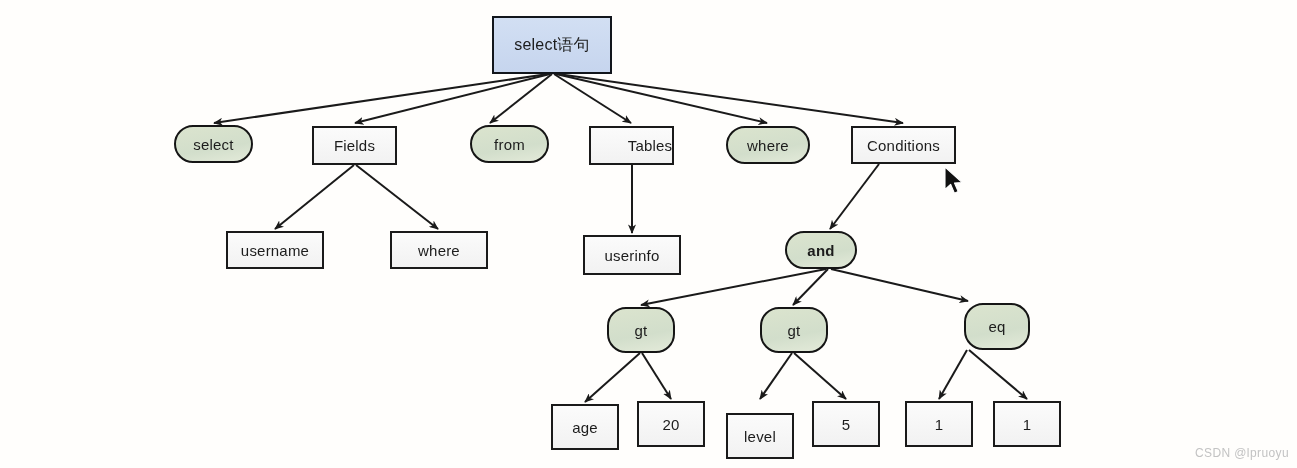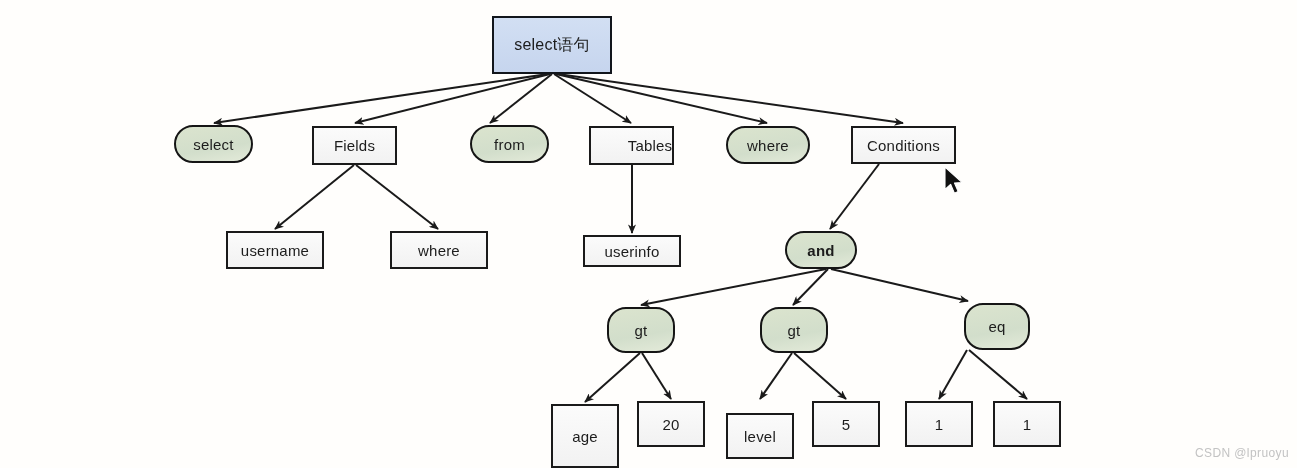--- a/index.html
+++ b/index.html
@@ -127,36 +127,36 @@
       </div>
       <div class="node plain" style="left: 851px; top: 126px; width: 105px; height: 38px; justify-content: center;">
         <span>Conditions</span>
       </div>
       <div class="node plain" style="left: 226px; top: 231px; width: 98px; height: 38px;">
         <span>username</span>
       </div>
       <div class="node plain" style="left: 390px; top: 231px; width: 98px; height: 38px;">
         <span>where</span>
       </div>
-      <div class="node plain" style="left: 583px; top: 235px; width: 98px; height: 32px;">
+      <div class="node plain" style="left: 583px; top: 235px; width: 98px; height: 40px;">
         <span>userinfo</span>
       </div>
       <div class="node green" style="left: 785px; top: 231px; width: 72px; height: 38px; font-weight: bold;">
         <span>and</span>
       </div>
       <div class="node green" style="left: 607px; top: 307px; width: 68px; height: 46px;">
         <span>gt</span>
       </div>
       <div class="node green" style="left: 760px; top: 307px; width: 68px; height: 46px;">
         <span>gt</span>
       </div>
       <div class="node green" style="left: 936px; top: 303px; width: 66px; height: 47px; margin-left: 28px;">
         <span>eq</span>
       </div>
-      <div class="node plain" style="left: 551px; top: 404px; width: 68px; height: 64px;">
+      <div class="node plain" style="left: 551px; top: 404px; width: 68px; height: 46px;">
         <span>age</span>
       </div>
       <div class="node plain" style="left: 637px; top: 401px; width: 68px; height: 46px;">
         <span>20</span>
       </div>
       <div class="node plain" style="left: 726px; top: 401px; width: 68px; height: 46px; margin-top: 12px;">
         <span>level</span>
       </div>
       <div class="node plain" style="left: 812px; top: 401px; width: 68px; height: 46px;">
         <span>5</span>

